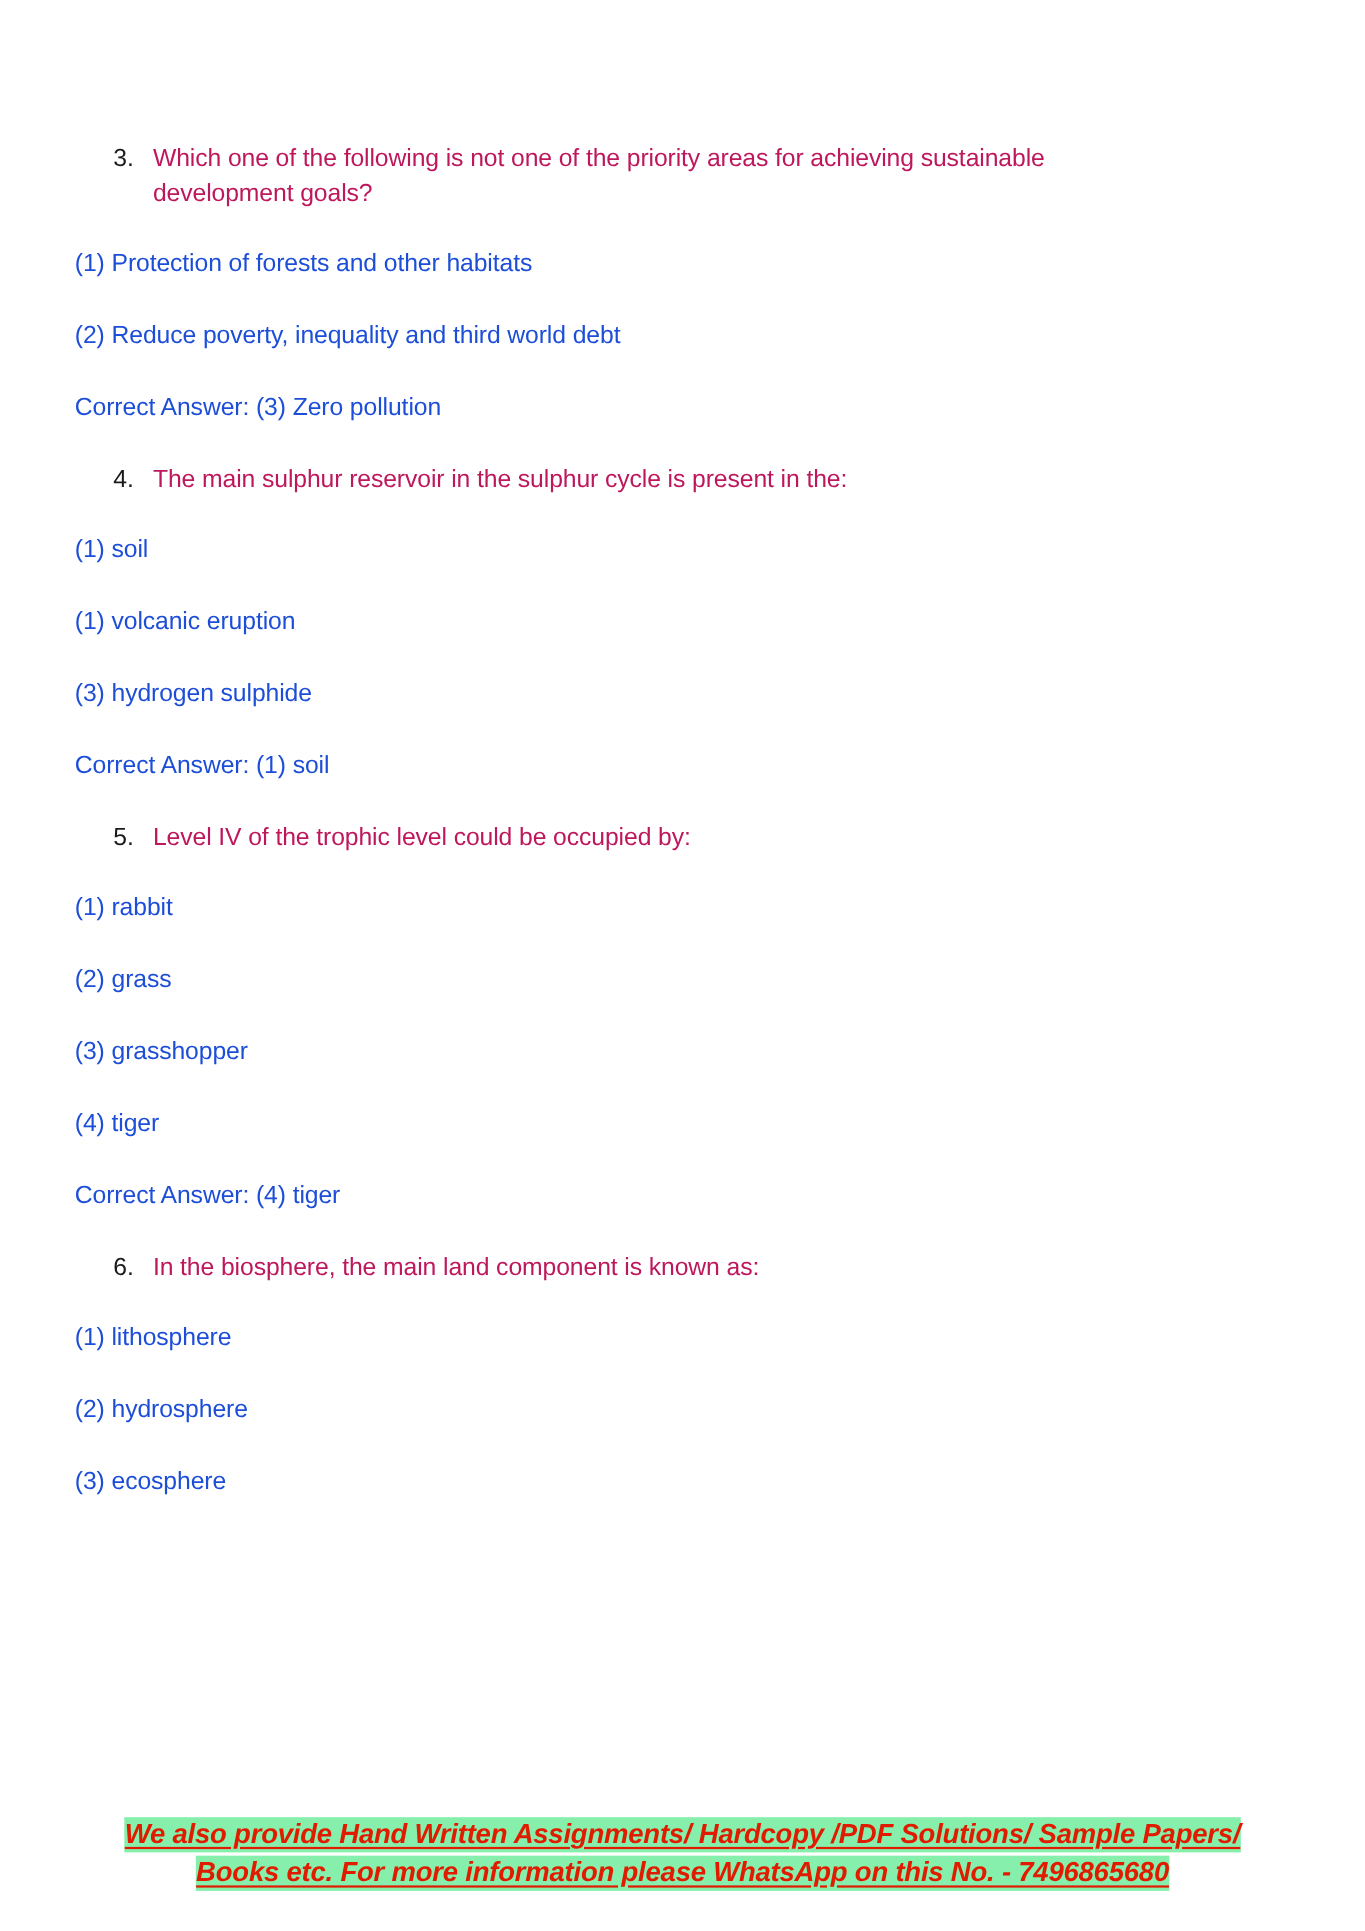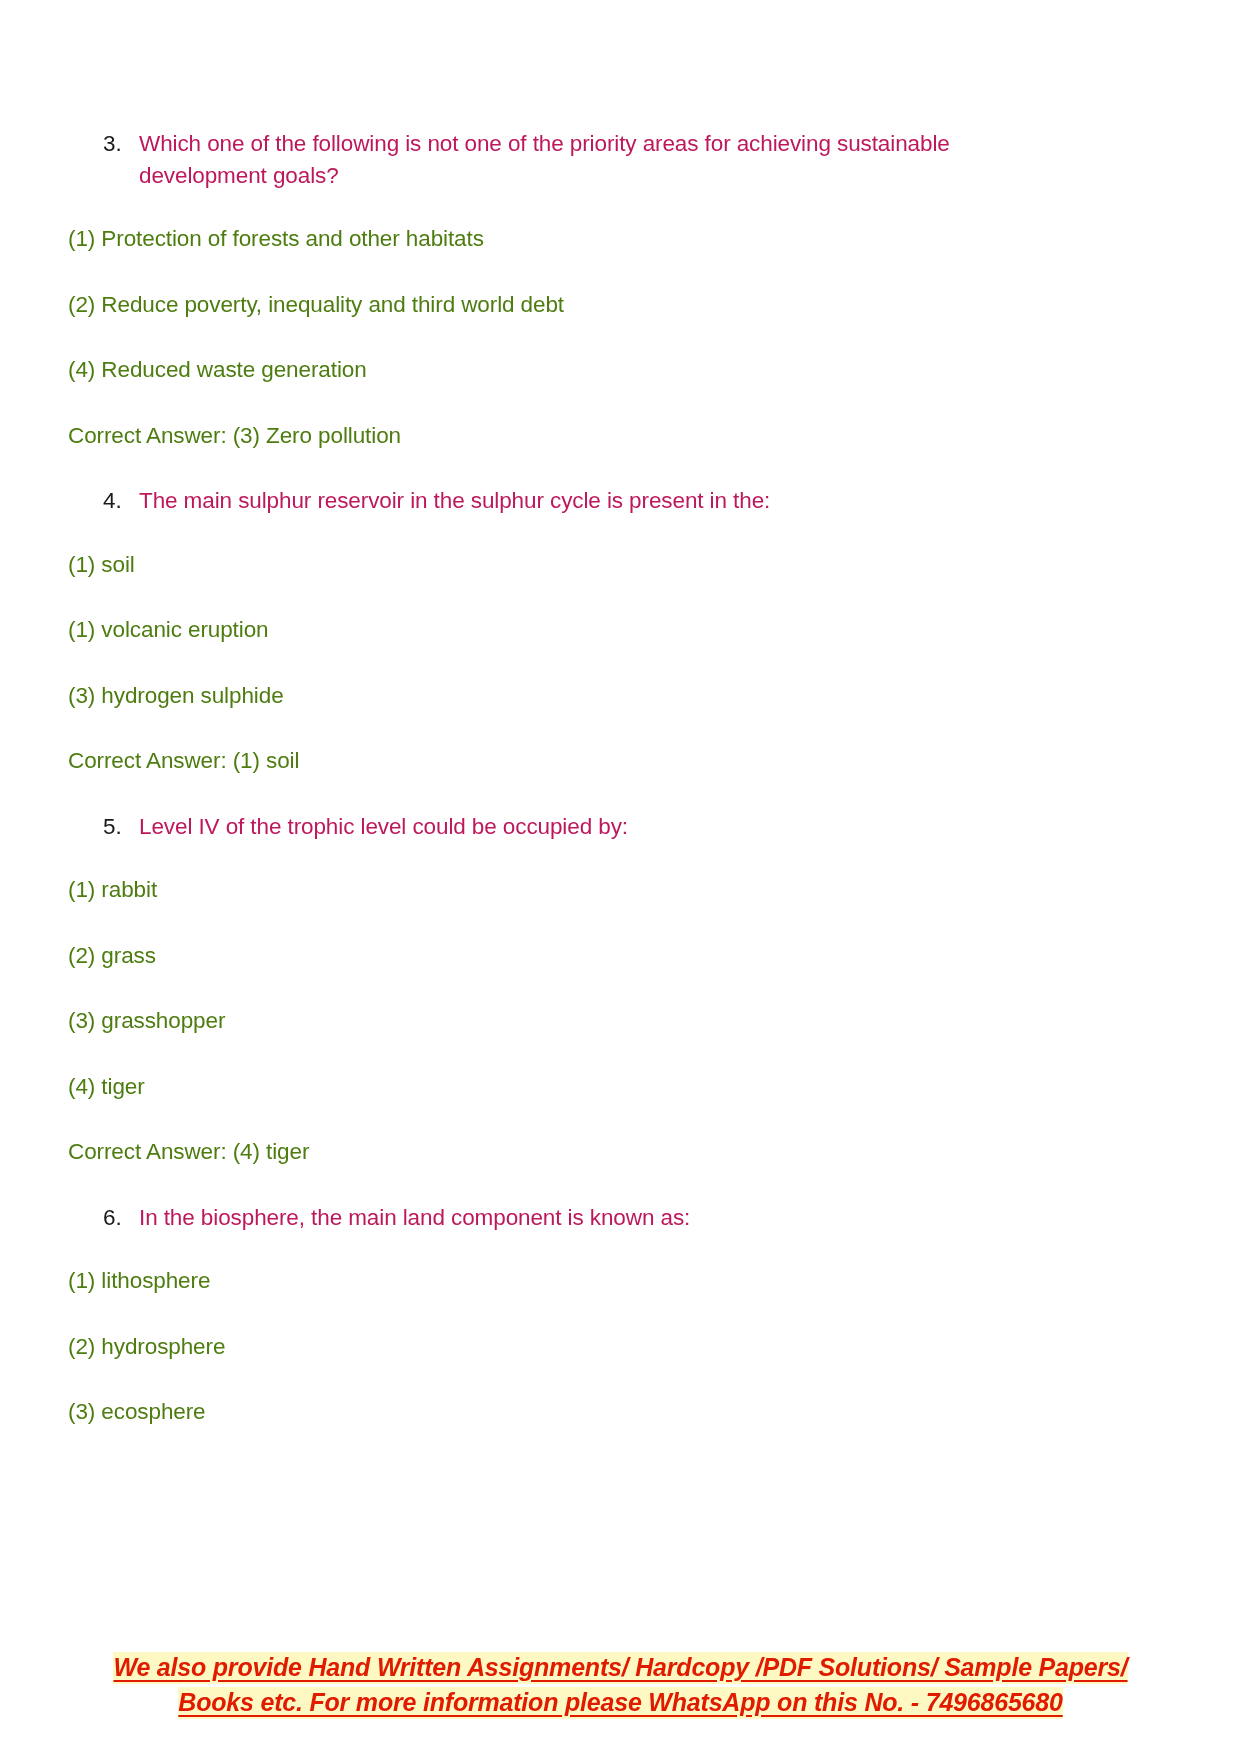--- a/index.html
+++ b/index.html
@@ -48,21 +48,21 @@
     flex: 1 1 auto;
     color: #be185d;
   }
 
   
   .para {
     margin: 0;
     padding: 0;
     font-size: 22.5px;
     line-height: 1.40;
-    color: #4d7c0f;
+    color: #1d4ed8;
     letter-spacing: -0.1px;
     white-space: pre-wrap;
   }
 
   
   .blk { margin-bottom: 34px; }
   .blk-q { margin-bottom: 32px; }
 
   
   .promo {
@@ -80,21 +80,21 @@
     line-height: 1.32;
   }
   .promo-line + .promo-line { margin-top: 2px; }
   .promo-text {
     display: inline;
     font-family: "Liberation Sans", "DejaVu Sans", sans-serif;
     font-size: 25px;
     font-weight: bold;
     font-style: italic;
     color: #E01B00;
-    background-color: #fef9c3;
+    background-color: #86efac;
     text-decoration: underline;
     text-decoration-color: #E01B00;
     text-underline-offset: 4px;
     letter-spacing: -0.2px;
     padding: 1px 0 3px 0;
     box-decoration-break: clone;
     -webkit-box-decoration-break: clone;
   }
 </style>
 </head>
@@ -103,21 +103,20 @@
 <div class="page">
 
   <div class="content">
 
     <div class="question blk-q">
       <span class="q-num">3.</span>
       <span class="q-text">Which one of the following is not one of the priority areas for achieving sustainable development goals?</span>
     </div>
     <p class="para blk">(1) Protection of forests and other habitats</p>
     <p class="para blk">(2) Reduce poverty, inequality and third world debt</p>
-    <p class="para blk">(4) Reduced waste generation</p>
     <p class="para blk">Correct Answer: (3) Zero pollution</p>
 
     <div class="question blk-q">
       <span class="q-num">4.</span>
       <span class="q-text">The main sulphur reservoir in the sulphur cycle is present in the:</span>
     </div>
     <p class="para blk">(1) soil</p>
     <p class="para blk">(1) volcanic eruption</p>
     <p class="para blk">(3) hydrogen sulphide</p>
     <p class="para blk">Correct Answer: (1) soil</p>

